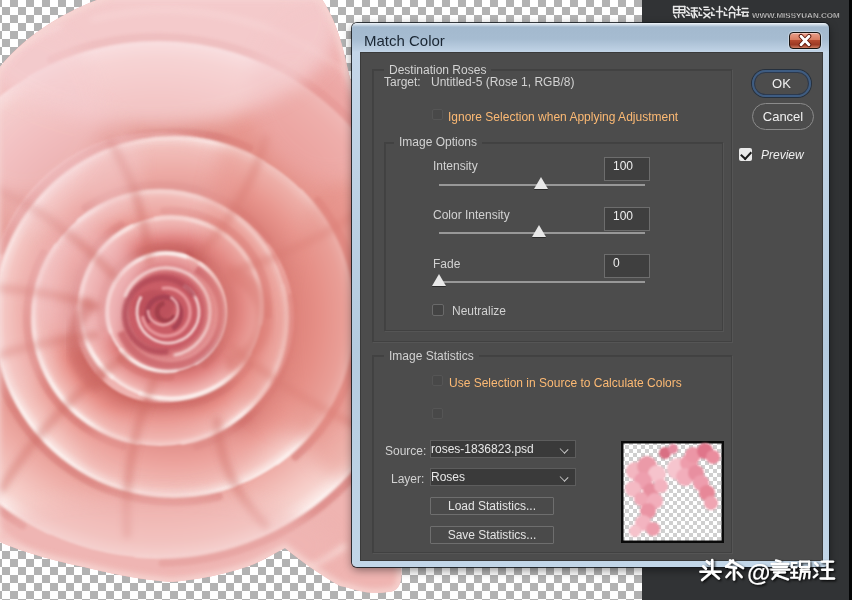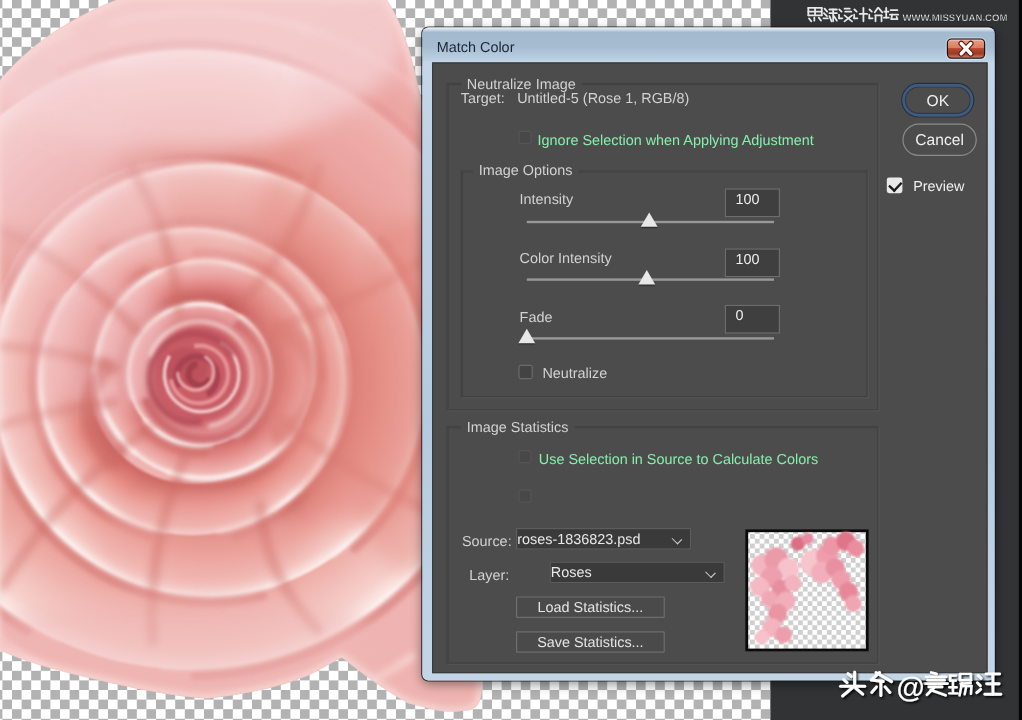--- a/index.html
+++ b/index.html
@@ -12,37 +12,37 @@
     background-position:-6px -1px;
   }
   #rose { position:absolute; left:0; top:0; }
   
   #dlg {
     position:absolute; left:352px; top:23px; width:477px; height:544px;
     border-radius:5px;
     background:linear-gradient(180deg,#f2f6fa 0px,#dce6ef 1px,#a3b9ce 4px,#a6bcd1 16px,#bdd0e3 27px,#c4d6e8 29px,#b4cbdf 60%,#c2d6e8 100%);
     box-shadow:0 0 0 1px rgba(20,26,32,.85), 0 3px 10px rgba(0,0,0,.45);
   }
-  #dlg .title { position:absolute; left:12px; top:9px; font-size:12px; color:#1a2633; }
+  #dlg .title { position:absolute; left:12px; top:9px; font-size:15px; color:#1a2633; }
   #closebtn {
     position:absolute; right:8px; top:9px; width:32px; height:17px;
     border-radius:4px; border:1px solid #1a1412;
     background:linear-gradient(180deg,#e99e8a 0%,#d97e62 44%,#b54a30 50%,#9c3a24 78%,#cd7d62 100%);
     box-shadow:0 0 0 1px rgba(255,255,255,.35), inset 0 1px 0 rgba(255,255,255,.4);
     color:#fff; text-align:center; font-weight:bold; font-size:11px; line-height:15px;
     text-shadow:0 1px 1px rgba(0,0,0,.6);
   }
   #body {
     position:absolute; left:8px; top:29px; width:463px; height:509px;
     background:#4c4c4c; border:1px solid #3a3a3a;
   }
   .grp { position:absolute; border:1px solid #414141; box-shadow:1px 1px 0 rgba(255,255,255,.05), inset 1px 1px 0 rgba(0,0,0,.12); }
   .grplabel { position:absolute; font-size:12px; color:#d2d2d2; background:#4c4c4c; padding:0 5px; }
   .lab { position:absolute; font-size:12px; color:#d2d2d2; white-space:nowrap; }
-  .dis { color:#86efac;text-align:right; }
+  .dis { color:#fdba74;text-align:right; }
   .inp {
     position:absolute; width:46px; height:24px; background:#3f3f3f;
     border:1px solid #6d6d6d; color:#eee; font-size:12px; line-height:16px; padding-left:8px;
   }
   .track { position:absolute; width:206px; height:2px; background:#989898; }
   .thumb { position:absolute; width:0; height:0; border-left:7px solid transparent; border-right:7px solid transparent; border-bottom:12px solid #e8e8e8; filter:drop-shadow(0 1px 0 #2a2a2a); }
   .cb { position:absolute; width:11px; height:11px; background:#434343; border:1px solid #6a6a6a; border-radius:2px; }
   .cb.disb { border-color:#555; background:#484848; }
   .drop {
     position:absolute; width:146px; height:18px; background:#3a3a3a; border:1px solid #5d5d5d;
@@ -62,21 +62,21 @@
   #cancelbtn {
     position:absolute; left:391px; top:50px; width:62px; height:27px; border-radius:14px;
     border:1px solid #8b8b8b; color:#f0f0f0; font-size:13px; text-align:center; line-height:25px;
   }
   #prevcb {
     position:absolute; left:378px; top:95px; width:13px; height:13px; background:#e9e9e9;
     border-radius:2px;
   }
   #prevcb::after { content:""; position:absolute; left:2.2px; top:2.6px; width:7.5px; height:4.5px;
     border-left:2.2px solid #1a1a1a; border-bottom:2.2px solid #1a1a1a; transform:rotate(-47deg); }
-  #prevlab { position:absolute; left:400px; top:95px; font-size:12px; color:#efefef; }
+  #prevlab { position:absolute; left:400px; top:95px; font-size:12px; color:#efefef;font-style:italic; }
   
   #wm-top{}
   
   #wm-bot{pointer-events:none}
 </style>
 </head>
 <body>
 <div id="stage">
   <div id="canvas"></div>
   <div style="position:absolute;right:0;top:0;width:3px;height:600px;background:#050607;z-index:5"></div>
@@ -343,21 +343,21 @@
           </g>
           <g stroke="#ffffff" stroke-width="2.8" stroke-linecap="round">
             <line x1="11" y1="3.2" x2="19" y2="11.8"></line>
             <line x1="19" y1="3.2" x2="11" y2="11.8"></line>
           </g>
         </svg>
       </div>
     <div id="body">
 
       <div class="grp" style="left:11px;top:16px;width:360px;height:273px;"></div>
-      <div class="grplabel" style="left:23px;top:10px;">Neutralize Image</div>
+      <div class="grplabel" style="left:23px;top:10px;">Destination Roses</div>
       <div class="lab" style="left:23px;top:22px;">Target:</div>
       <div class="lab" style="left:70px;top:22px;">Untitled-5 (Rose 1, RGB/8)</div>
       <div class="cb disb" style="left:71px;top:56px;"></div>
       <div class="lab dis" style="left:87px;top:57px;">Ignore Selection when Applying Adjustment</div>
 
       <div class="grp" style="left:23px;top:89px;width:339px;height:189px;"></div>
       <div class="grplabel" style="left:33px;top:82px;">Image Options</div>
 
       <div class="lab" style="left:72px;top:106px;">Intensity</div>
       <div class="inp" style="left:243px;top:104px;">100</div>
@@ -380,21 +380,21 @@
       <div class="grp" style="left:11px;top:302px;width:360px;height:198px;"></div>
       <div class="grplabel" style="left:23px;top:296px;">Image Statistics</div>
 
       <div class="cb disb" style="left:71px;top:322px;"></div>
       <div class="lab dis" style="left:88px;top:323px;">Use Selection in Source to Calculate Colors</div>
       <div class="cb disb" style="left:71px;top:355px;"></div>
 
       <div class="lab" style="left:24px;top:391px;">Source:</div>
       <div class="drop" style="left:69px;top:387px;">roses-1836823.psd<span class="chev"></span></div>
       <div class="lab" style="left:30px;top:419px;">Layer:</div>
-      <div class="drop" style="left:69px;top:415px;margin-left:28px;">Roses<span class="chev"></span></div>
+      <div class="drop" style="left:69px;top:415px;">Roses<span class="chev"></span></div>
 
       <div class="pbtn" style="left:69px;top:444px;">Load Statistics...</div>
       <div class="pbtn" style="left:69px;top:473px;">Save Statistics...</div>
 
       <svg style="position:absolute;left:260px;top:388px;" width="103" height="102" viewBox="0 0 103 102">
   <defs>
     <pattern id="chk2" width="8" height="8" patternUnits="userSpaceOnUse">
       <rect width="8" height="8" fill="#fff"></rect>
               <rect width="4" height="4" fill="#cfcfcf"></rect>
               <rect x="4" y="4" width="4" height="4" fill="#cfcfcf"></rect>

